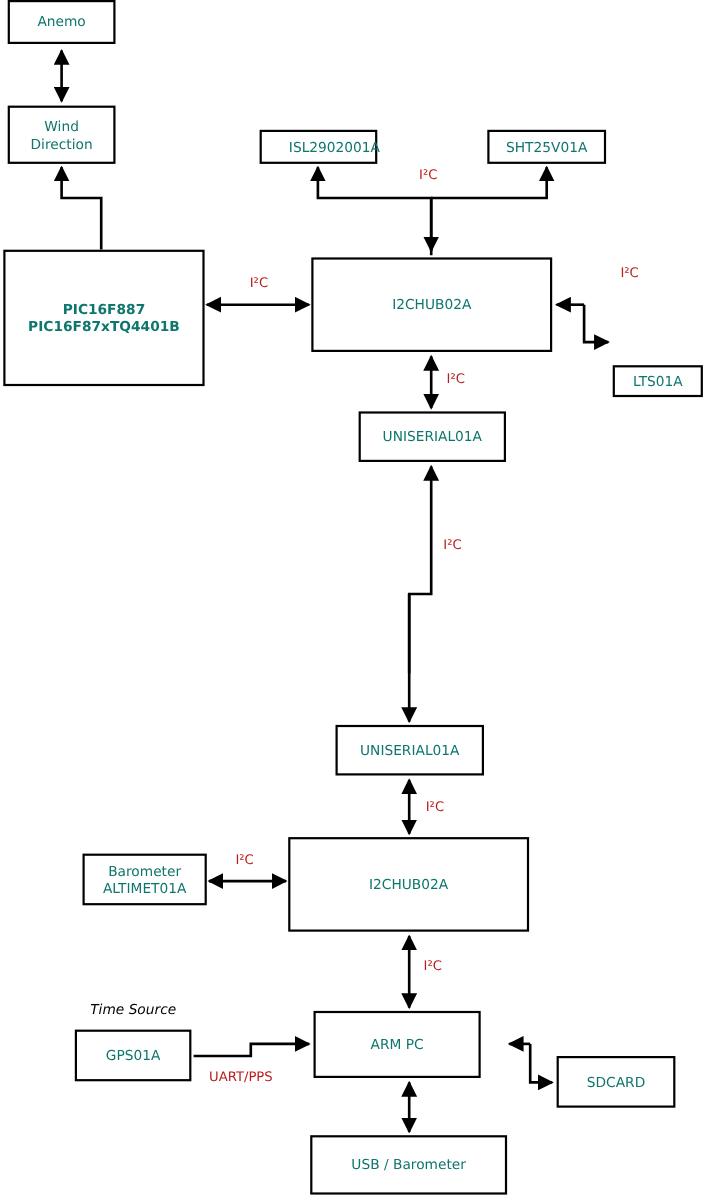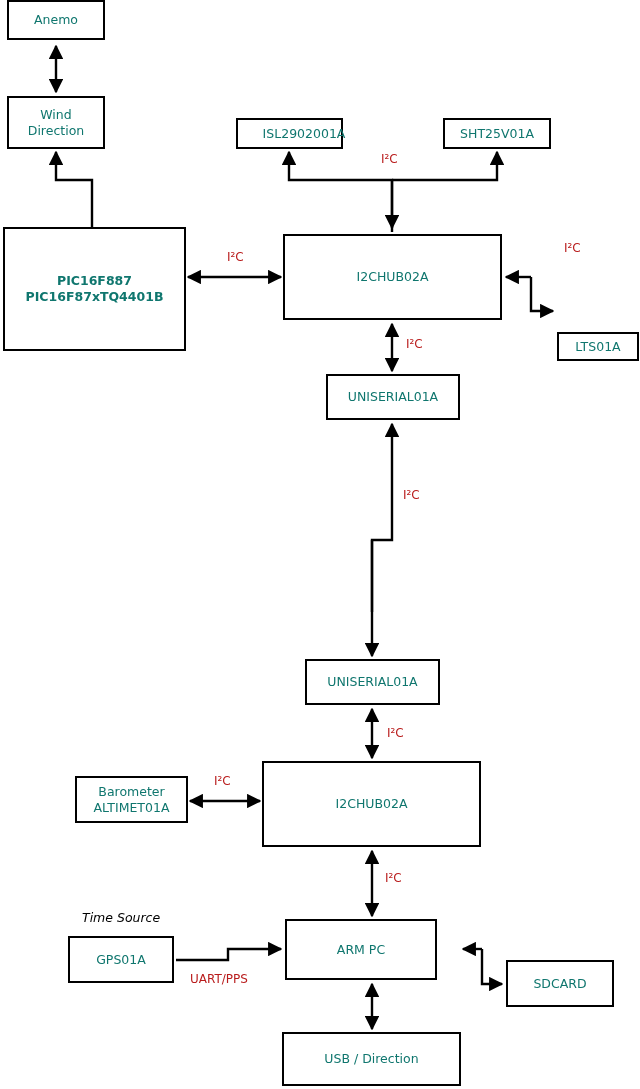--- a/index.html
+++ b/index.html
@@ -147,21 +147,21 @@
 
   <div class="node" style="left:75px; top:776px; width:113px; height:47px;">Barometer
 ALTIMET01A</div>
 
   <div class="node" style="left:68px; top:936px; width:106px; height:47px;">GPS01A</div>
 
   <div class="node" style="left:285px; top:919px; width:152px; height:61px;">ARM PC</div>
 
   <div class="node" style="left:506px; top:960px; width:108px; height:47px;">SDCARD</div>
 
-  <div class="node" style="left:282px; top:1032px; width:179px; height:54px;">USB / Direction</div>
+  <div class="node" style="left:282px; top:1032px; width:179px; height:54px;">USB / Barometer</div>
 
   <div class="edge-label" style="left:381px; top:152px;">I²C</div>
 
   <div class="edge-label" style="left:227px; top:250px;">I²C</div>
 
   <div class="edge-label" style="left:564px; top:241px;">I²C</div>
 
   <div class="edge-label" style="left:406px; top:337px;">I²C</div>
 
   <div class="edge-label" style="left:403px; top:488px;">I²C</div>

